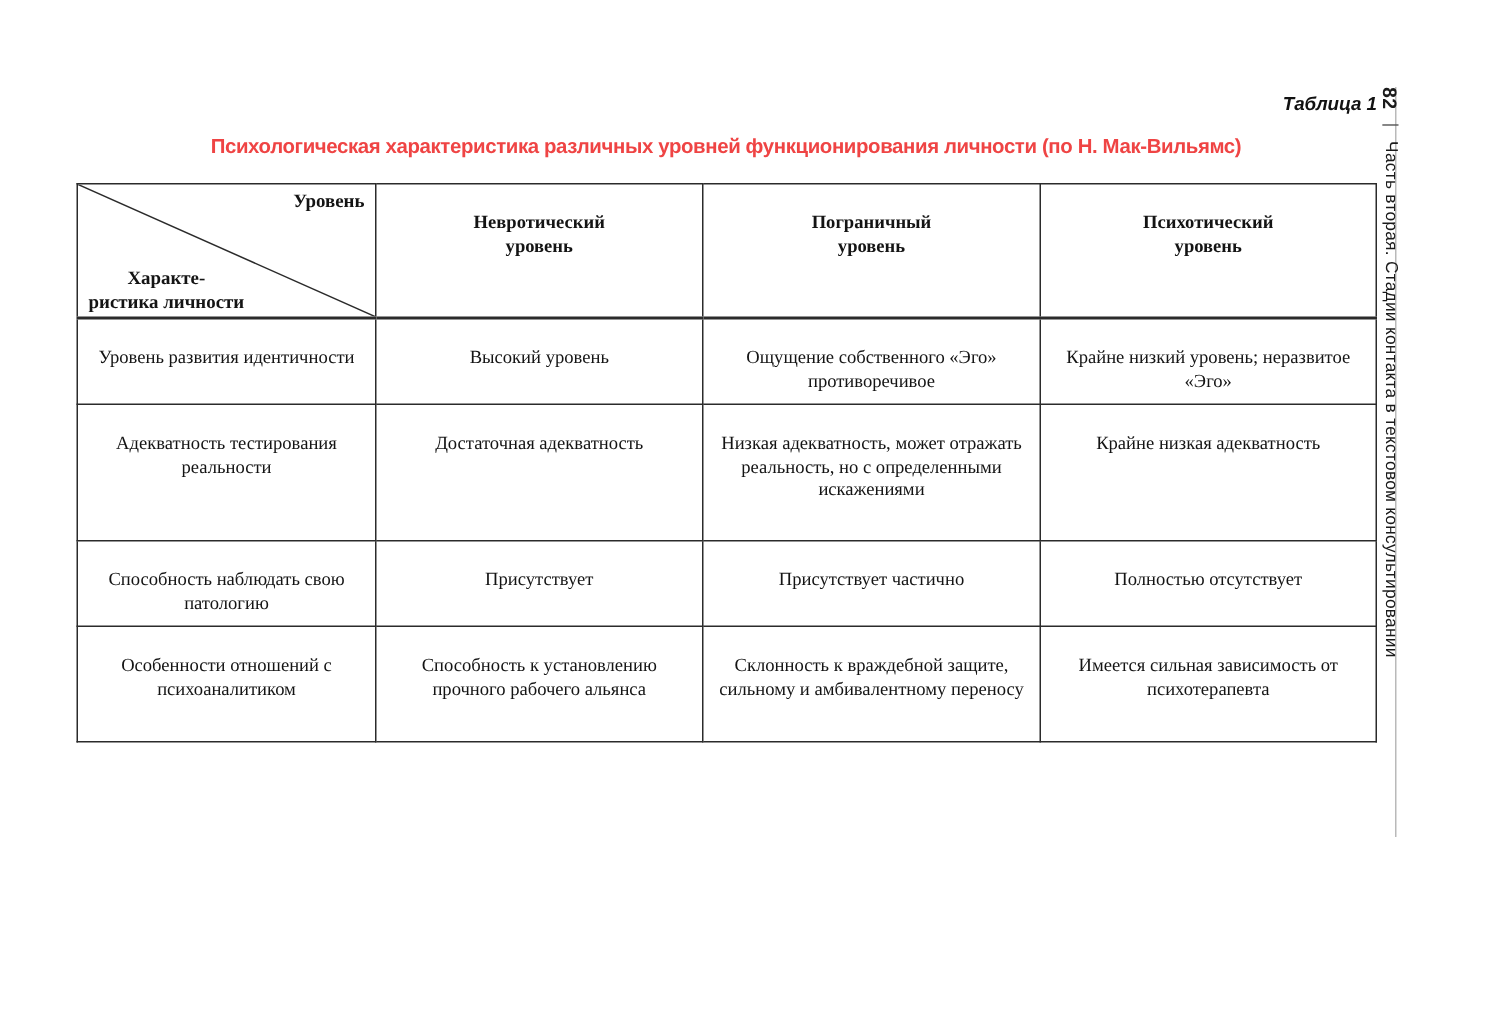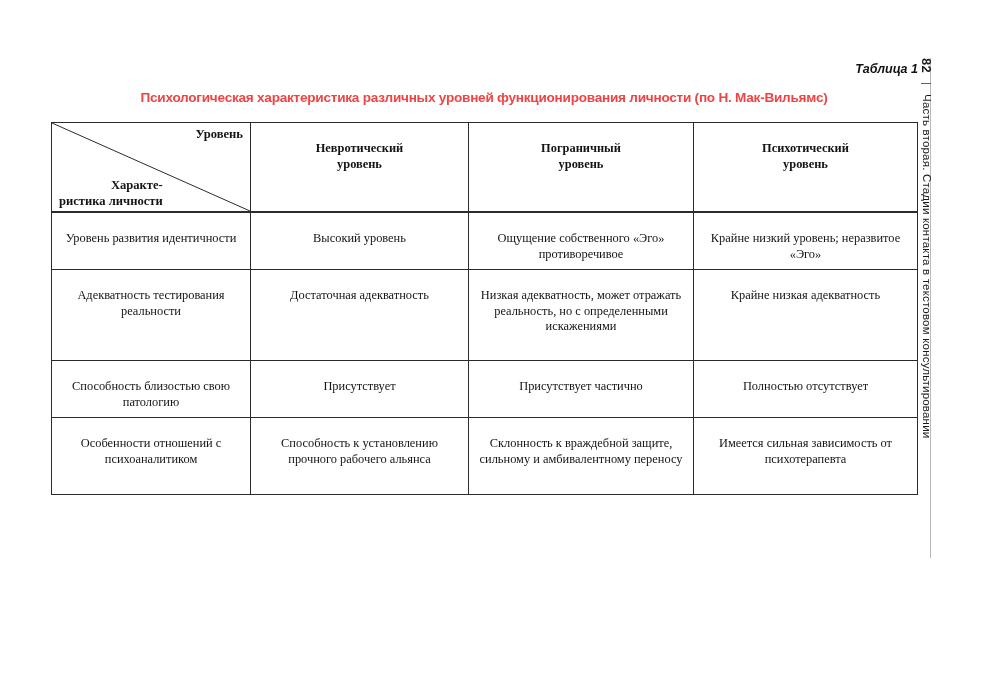--- a/index.html
+++ b/index.html
@@ -134,21 +134,21 @@
     top: 4px;
     font-weight: bold;
     font-size: 12.6px;
   }
   .corner-bottom-label {
     position: absolute;
     left: 7px;
     bottom: 2px;
     font-weight: bold;
     font-size: 12.6px;
-    text-align: right;
+    text-align: center;
     line-height: 1.22;
   }
   
   col.c0 { width: 199px; }
   col.c1 { width: 218px; }
   col.c2 { width: 225px; }
   col.c3 { width: 224px; }
 
   
   tr.r0 td { height: 64px; margin-top: 17px; }
@@ -219,21 +219,21 @@
         </tr>
 
         <tr class="r3">
           <td>Адекватность тестирования реальности</td>
           <td>Достаточная адекватность</td>
           <td>Низкая адекватность, может отражать реальность, но с определенными искажениями</td>
           <td>Крайне низкая адекватность</td>
         </tr>
 
         <tr class="r4">
-          <td>Способность близостью свою патологию</td>
+          <td>Способность наблюдать свою патологию</td>
           <td>Присутствует</td>
           <td>Присутствует частично</td>
           <td>Полностью отсутствует</td>
         </tr>
 
 
         <tr class="r6">
           <td>Особенности отношений с психоаналитиком</td>
           <td>Способность к установлению прочного рабочего альянса</td>
           <td>Склонность к враждебной защите, сильному и амбивалентному переносу</td>

